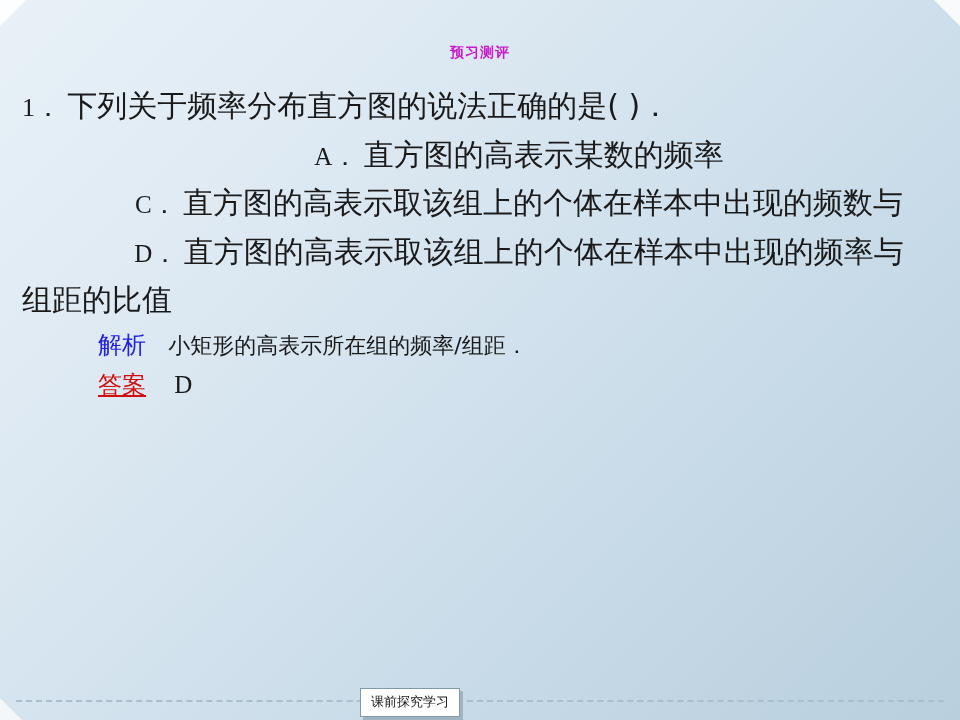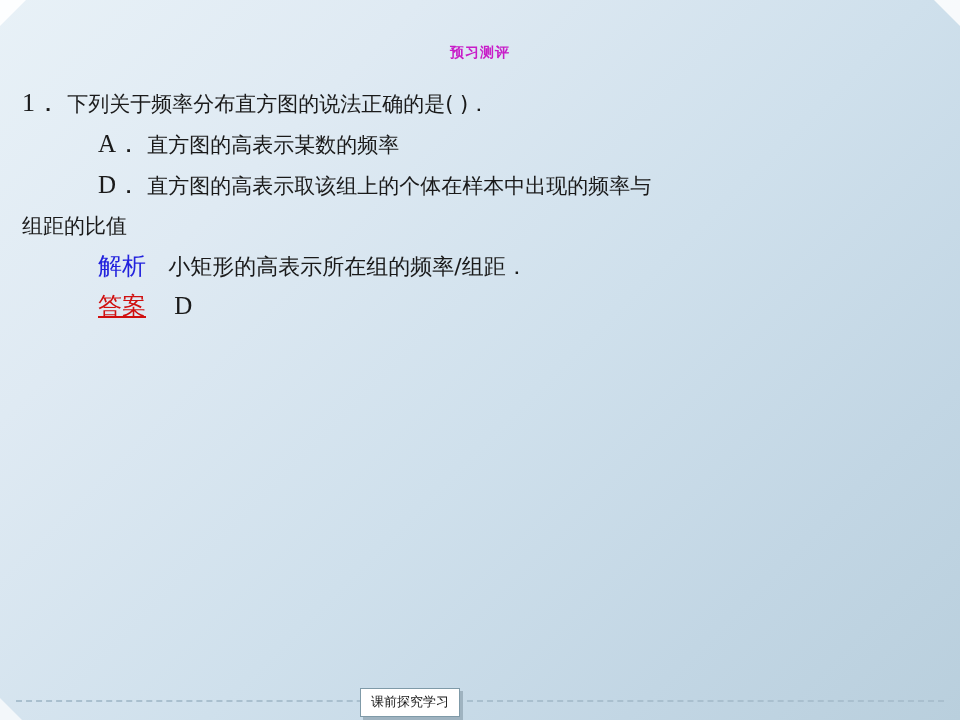--- a/index.html
+++ b/index.html
@@ -39,30 +39,31 @@
     width: 918px;
   }
   .q-line {
     font-size: 25px;
     color: #1a1a1a;
     line-height: 1.62;
     white-space: nowrap;
   }
   .indent-opt {
     padding-left: 76px;
+    text-align: center;
   }
   .wrap-line {
     padding-left: 0px;
   }
   .label {
     font-family: "Liberation Serif", serif;
   }
   .cn {
     font-family: "DejaVu Sans", sans-serif;
-    font-size: 21px;
+    font-size: 30px;
   }
   .q-num {
     font-family: "Liberation Serif", serif;
     font-size: 26px;
   }
   .analysis-block {
     padding-left: 76px;
     font-size: 25px;
     line-height: 1.6;
     white-space: nowrap;
@@ -173,20 +174,24 @@
       <span class="q-num">1．</span>
       <span class="cn">下列关于频率分布直方图的说法正确的是(          )．</span>
     </div>
 
     <div class="q-line indent-opt">
       <span class="label">A．</span>
       <span class="cn">直方图的高表示某数的频率</span>
     </div>
 
 
+    <div class="q-line indent-opt">
+      <span class="label">C．</span>
+      <span class="cn">直方图的高表示取该组上的个体在样本中出现的频数与</span>
+    </div>
 
     <div class="q-line indent-opt">
       <span class="label">D．</span>
       <span class="cn">直方图的高表示取该组上的个体在样本中出现的频率与</span>
     </div>
     <div class="q-line wrap-line">
       <span class="cn">组距的比值</span>
     </div>
 
     <div class="analysis-block">

